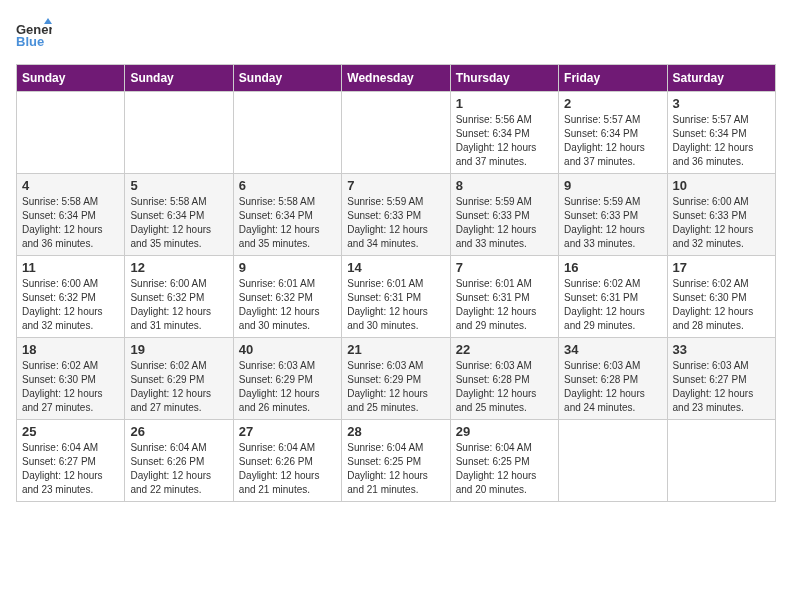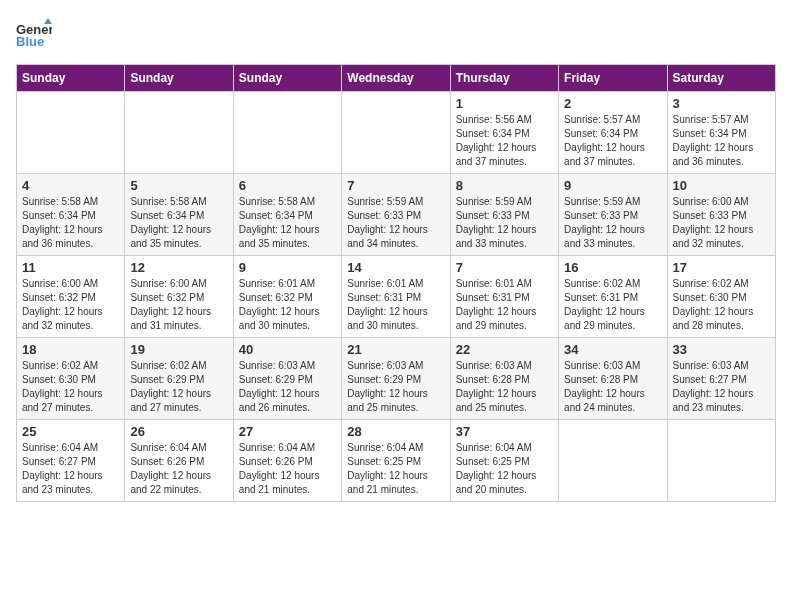--- a/index.html
+++ b/index.html
@@ -316,21 +316,21 @@
 and 21 minutes.</div>
         </td>
         <td>
           <div class="day-number">28</div>
           <div class="day-info" style="white-space: pre-line;">Sunrise: 6:04 AM
 Sunset: 6:25 PM
 Daylight: 12 hours
 and 21 minutes.</div>
         </td>
         <td>
-          <div class="day-number">37</div>
+          <div class="day-number">29</div>
           <div class="day-info" style="white-space: pre-line;">Sunrise: 6:04 AM
 Sunset: 6:25 PM
 Daylight: 12 hours
 and 20 minutes.</div>
         </td>
         <td class="empty-cell"></td>
         <td class="empty-cell"></td>
       </tr>
     </tbody>
 </table>

